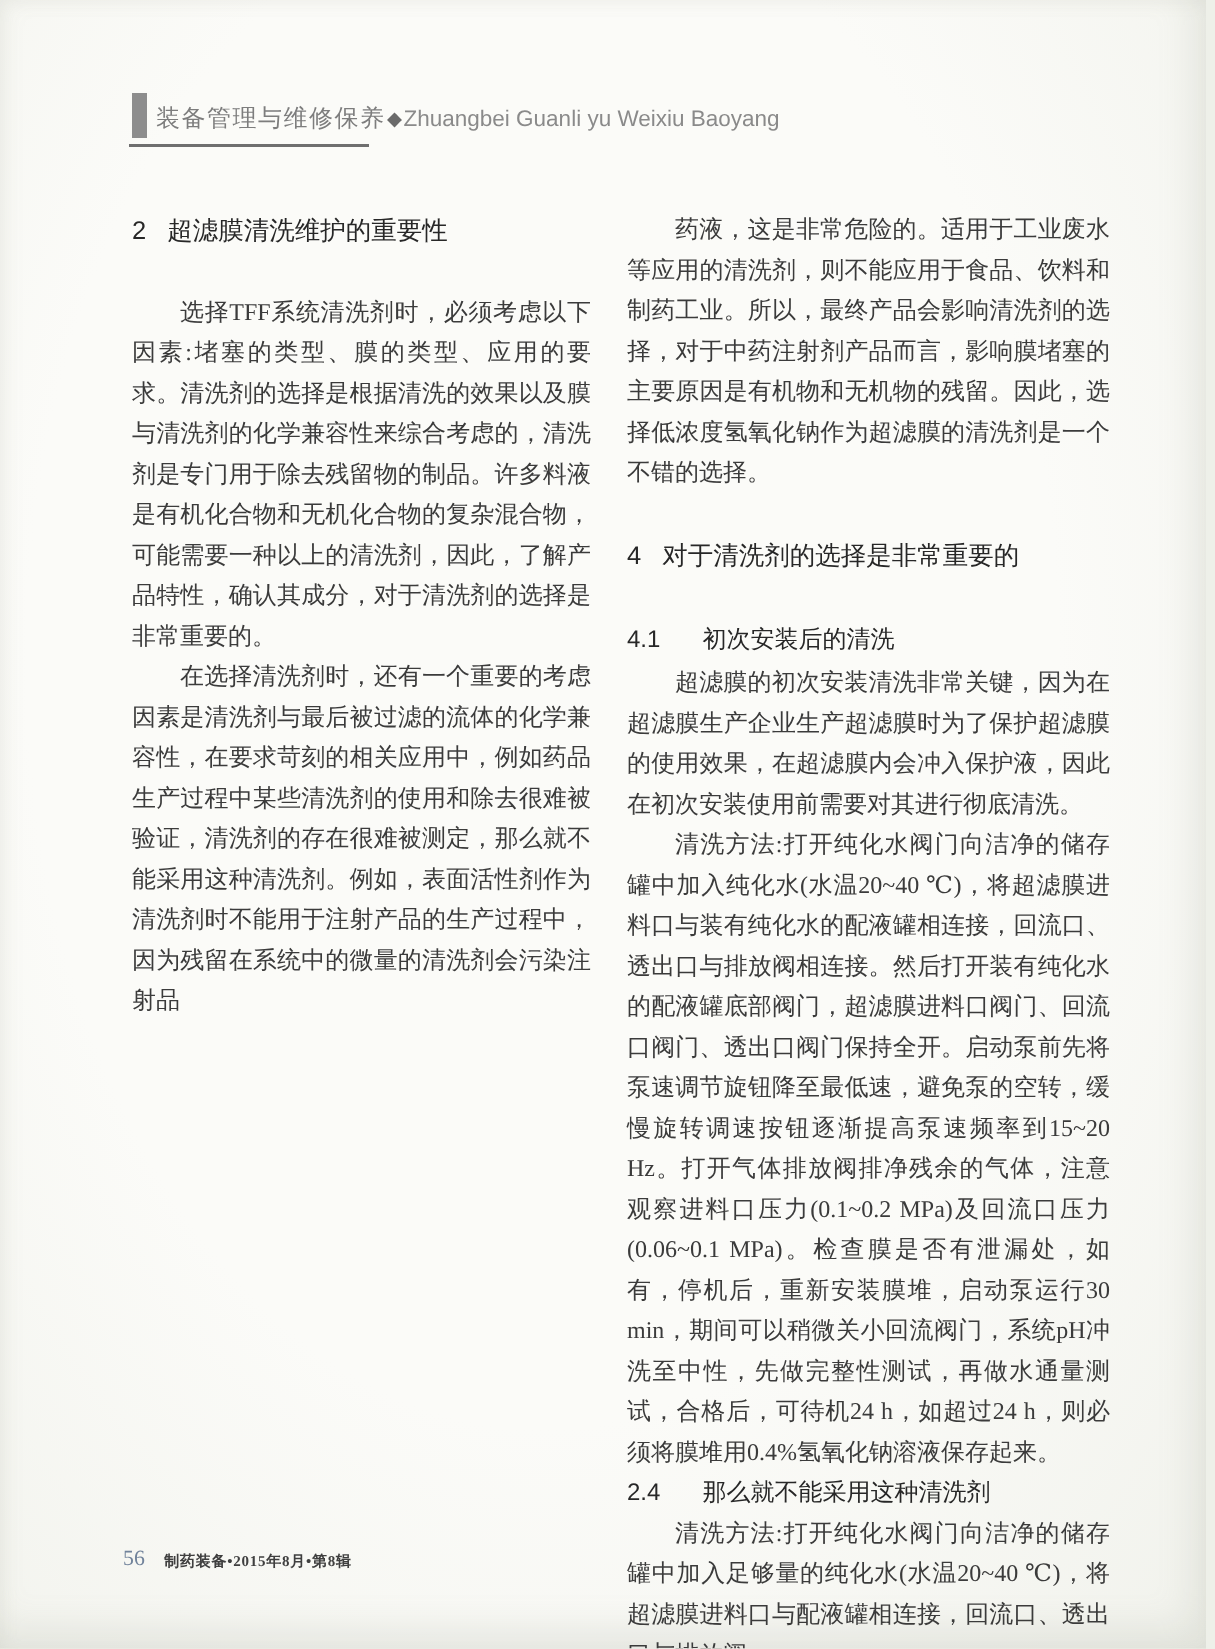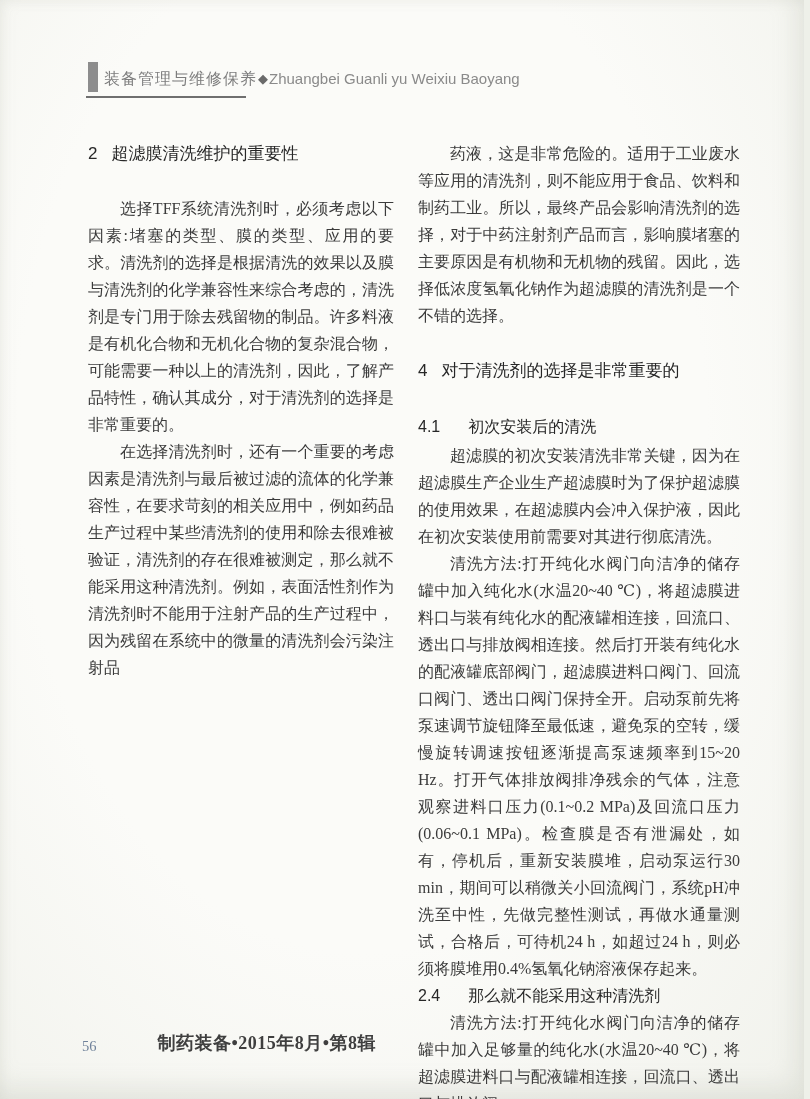--- a/index.html
+++ b/index.html
@@ -100,25 +100,24 @@
     display: flex;
     align-items: flex-end;
     gap: 13px;
     white-space: nowrap;
   }
   .ftr-num {
     font-size: 14.5px;
     color: #71839b;
   }
   .ftr-journal {
-    font-size: 18px;
+    font-size: 10px;
     font-weight: bold;
     color: #3f3f3f;
     letter-spacing: 0.5px;
-    margin-left: 48px;
   }
 </style>
 </head>
 <body>
 
 <div class="page">
 
   <div class="hdr">
     <span class="hdr-bar"></span><span class="hdr-cn">装备管理与维修保养</span><span class="hdr-diamond">◆</span><span class="hdr-py">Zhuangbei Guanli yu Weixiu Baoyang</span>
   </div>

